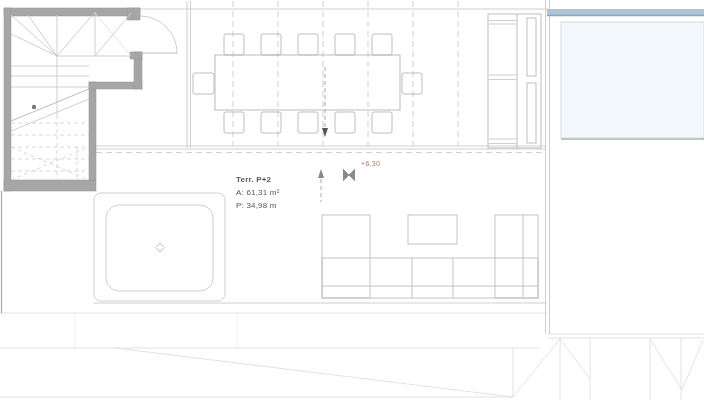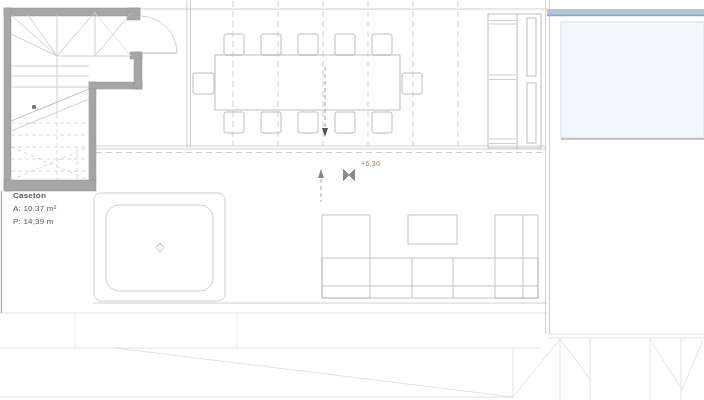--- a/index.html
+++ b/index.html
@@ -192,22 +192,22 @@
       <rect class="sofa" x="322" y="258" width="216" height="40"></rect>
       <line class="sofa" x1="322" y1="286" x2="538" y2="286"></line>
       <line class="sofa" x1="412" y1="258" x2="412" y2="298"></line>
       <line class="sofa" x1="453" y1="258" x2="453" y2="298"></line>
       <line class="sofa" x1="523" y1="215" x2="523" y2="298"></line>
     </g>
     <rect class="sofa" x="408" y="215" width="49" height="29"></rect>
 
   </svg>
 
-  <div class="room-label" style="left:13px;top:189px;">
-    <span class="rname">Casetón</span>
-    <span>A: 10,37 m²</span>
-    <span>P: 14,39 m</span>
+
+  <div class="room-label" style="left:236px;top:173px;">
+    <span class="rname">Terr. P+2</span>
+    <span>A: 61,31 m²</span>
+    <span>P: 34,98 m</span>
   </div>
 
-
   <div class="level-text" style="left:361px;top:160px;">+6,30</div>
 
 </div>
 
 </body></html>

